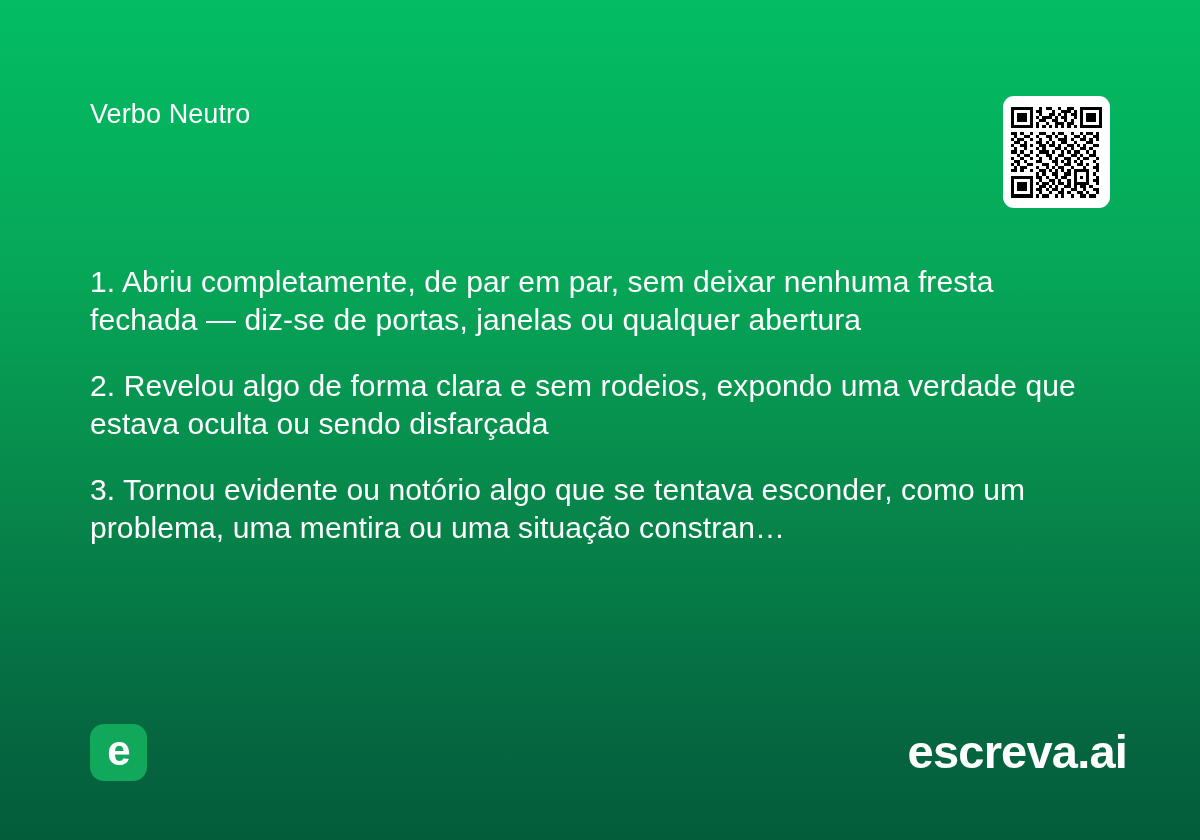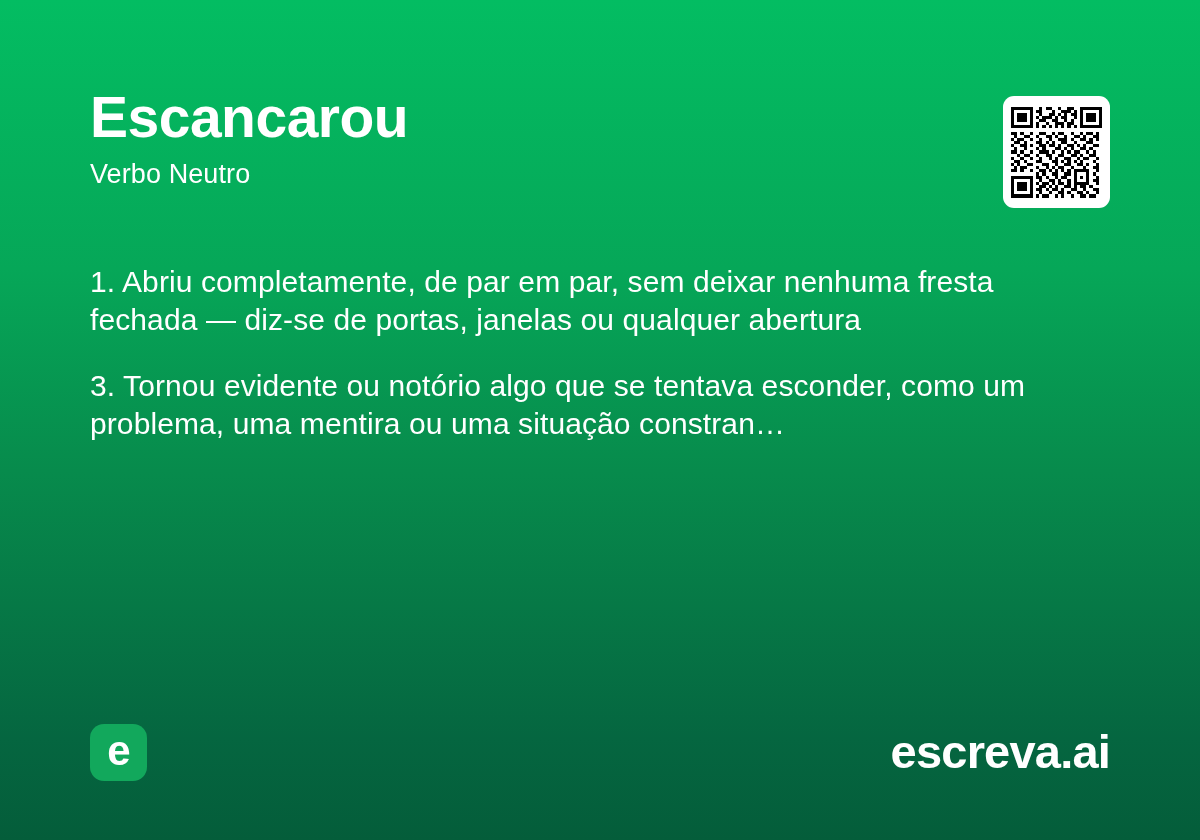--- a/index.html
+++ b/index.html
@@ -108,37 +108,36 @@
     color: #ffffff;
     font-size: 42px;
     font-weight: 700;
     line-height: 1;
     margin-top: -4px;
     letter-spacing: -1px;
   }
 
   .wordmark {
     position: absolute;
-    right: 90px;
+    right: 73px;
     top: 726px;
     color: #ffffff;
     font-size: 47px;
     font-weight: 700;
     letter-spacing: -0.8px;
     line-height: 1.1;
     white-space: nowrap;
   }
 </style>
 </head>
 <body>
 
 <div class="card">
 
   <div class="header">
-    <h1 class="title">Escancarou</h1>
     <p class="subtitle">Verbo Neutro</p>
   </div>
 
   <div class="qr-panel">
     <svg viewBox="0 0 29 29" shape-rendering="crispEdges">
       <rect width="29" height="29" fill="#ffffff"></rect>
       <g fill="#000000">
 
         <rect x="0" y="0" width="7" height="1"></rect>
           <rect x="0" y="6" width="7" height="1"></rect>
@@ -367,20 +366,21 @@
           <rect x="16" y="28" width="1" height="1"></rect>
         <rect x="19" y="28" width="1" height="1"></rect>
           <rect x="22" y="28" width="2" height="1"></rect>
         <rect x="25" y="28" width="2" height="1"></rect>
       </g>
     </svg>
   </div>
 
   <div class="definitions">
     <p class="definition">1. Abriu completamente, de par em par, sem deixar nenhuma fresta fechada — diz-se de portas, janelas ou qualquer abertura</p>
+    <p class="definition">2. Revelou algo de forma clara e sem rodeios, expondo uma verdade que estava oculta ou sendo disfarçada</p>
     <p class="definition">3. Tornou evidente ou notório algo que se tentava esconder, como um problema, uma mentira ou uma situação constran…</p>
   </div>
 
   <div class="footer-logo">
     <span class="mark">e</span>
   </div>
 
   <div class="wordmark">escreva.ai</div>
 
 </div>

